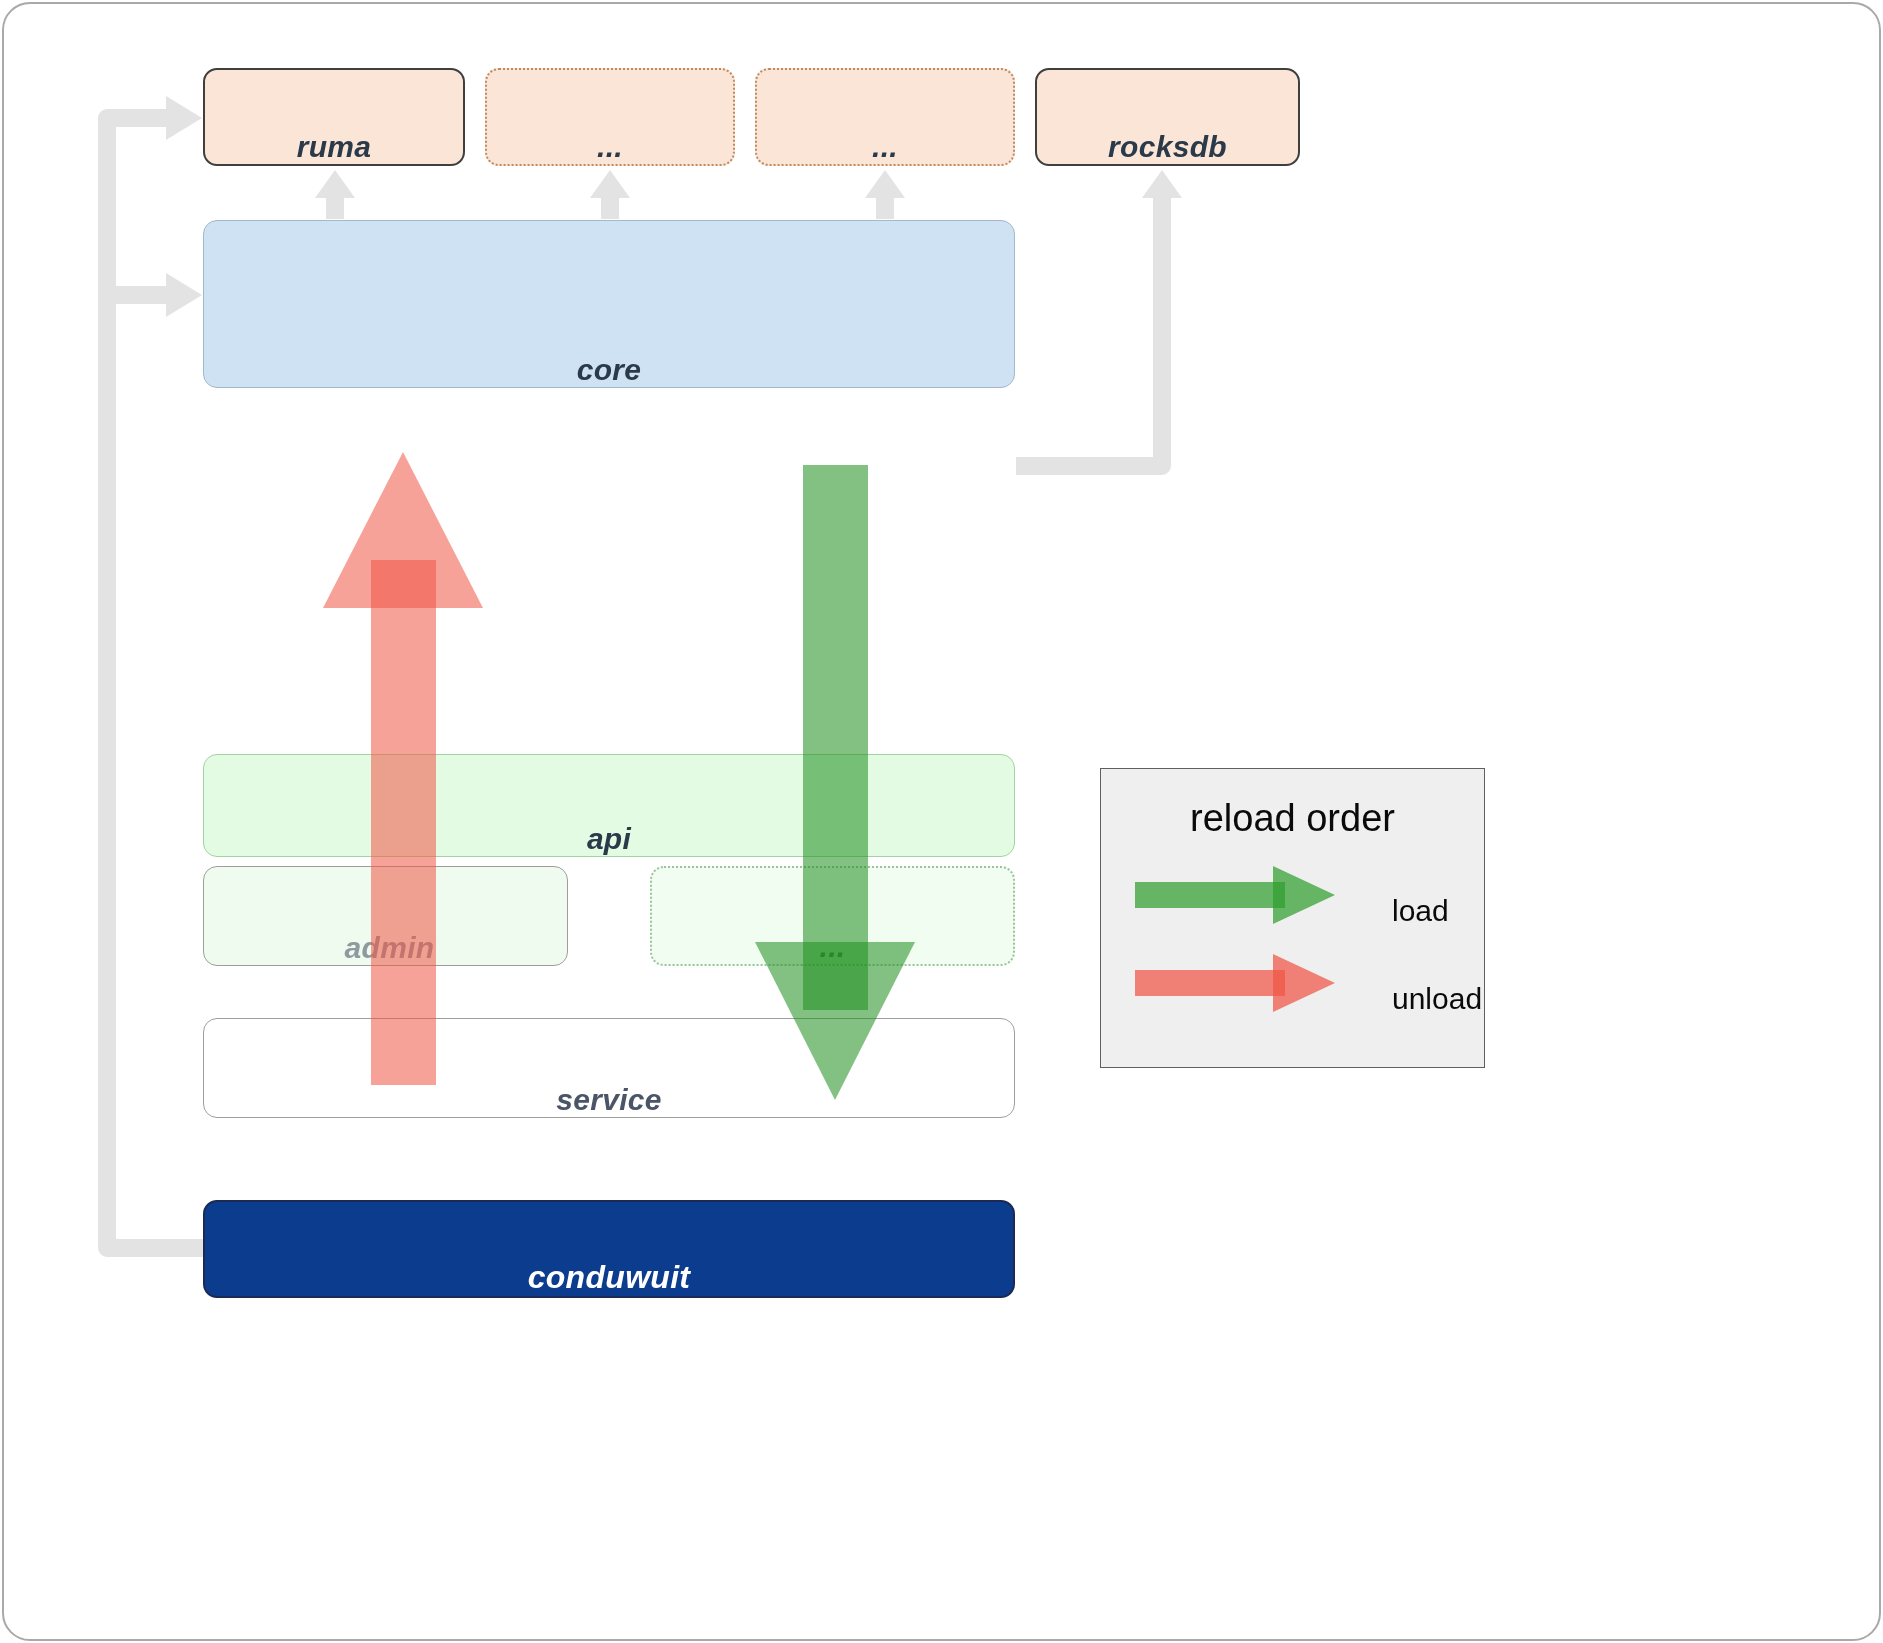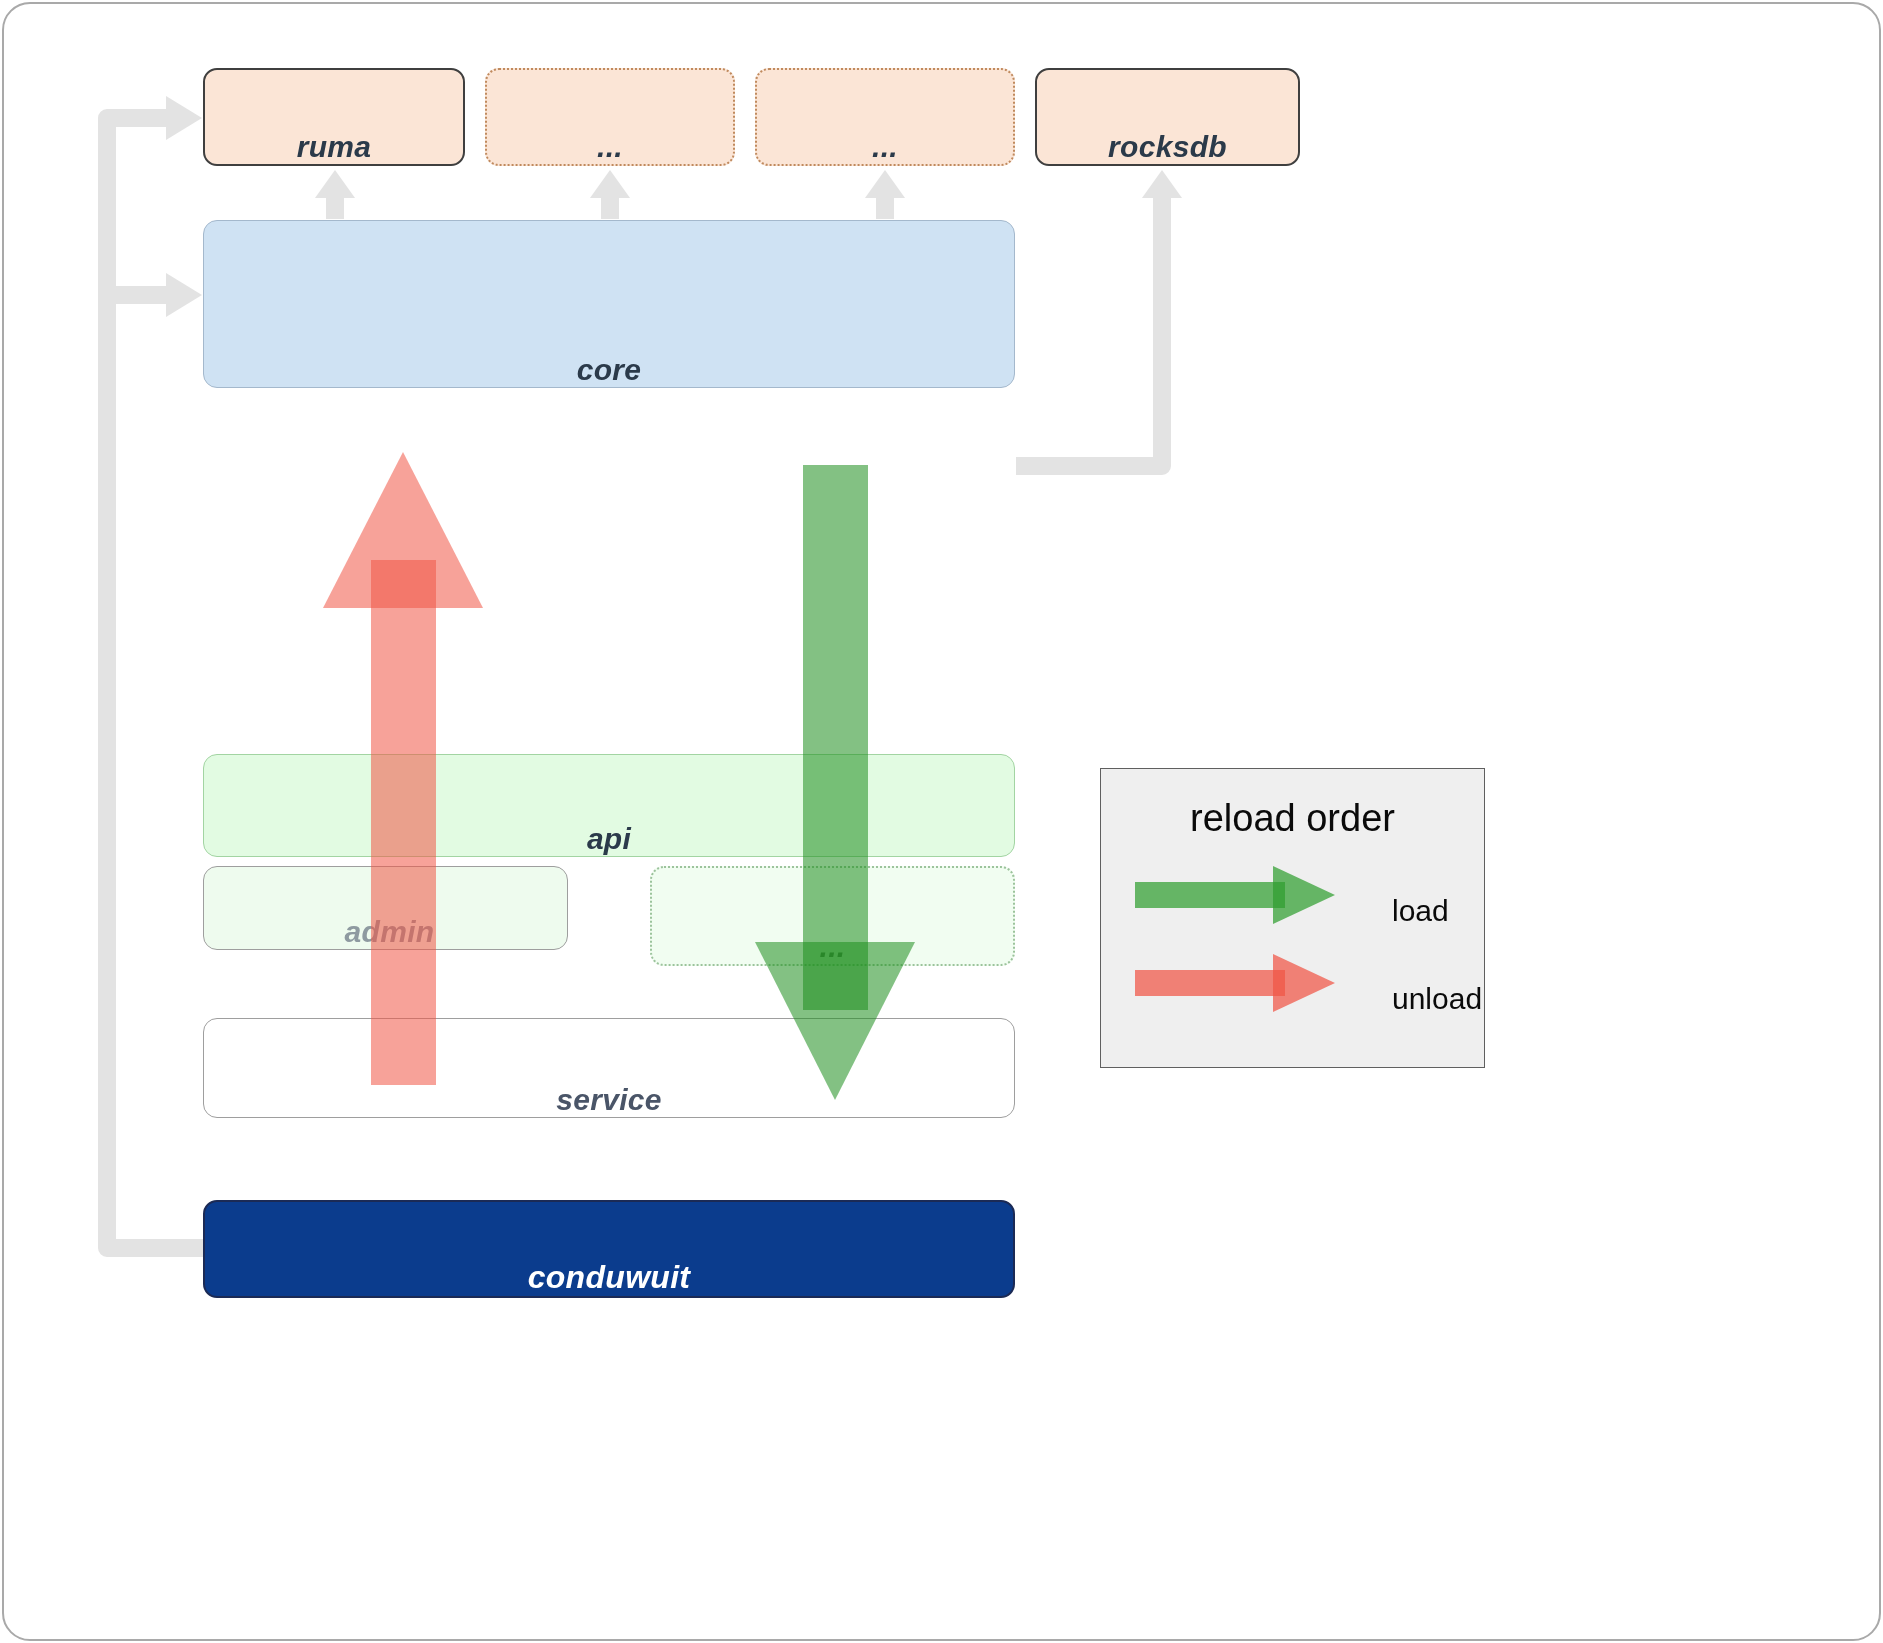--- a/index.html
+++ b/index.html
@@ -44,21 +44,21 @@
     box-sizing: border-box;
     letter-spacing: 0.3px;
     font-style: italic;
   }
   .peach       { background: #fbe5d6; border: 2px solid #3f3f3f; }
   .peach-dot   { background: #fbe5d6; border: 2px dotted #c08a5e; }
   .core        { background: #cfe2f3; border: 1px solid #a4b8cc; left: 203px; top: 220px; width: 812px; height: 168px; }
   .database    { background: #9cf09c; border: 1px solid #5cbf5c; left: 203px; top: 418px; width: 812px; height: 99px;  }
   .service     { background: #c9f7c9; border: 1px solid #84c884; left: 203px; top: 565px; width: 812px; height: 100px; }
   .api         { background: #e2fbe2; border: 1px solid #a2d4a2; left: 203px; top: 715px; width: 812px; height: 103px; margin-top: 39px; }
-  .admin       { background: #eefbee; border: 1px solid #9e9e9e; left: 203px; top: 866px; width: 365px; height: 84px; color: #8e9aa0; padding-left: 8px; }
+  .admin       { background: #eefbee; border: 1px solid #9e9e9e; left: 203px; top: 866px; width: 365px; height: 100px; color: #8e9aa0; padding-left: 8px; }
   .ext3        { background: #f1fdf1; border: 2px dotted #9cc39c; left: 650px; top: 866px; width: 365px; height: 100px; color: #5a6a5a; }
   .router      { background: #ffffff; border: 1px solid #9e9e9e; left: 203px; top: 1018px; width: 812px; height: 100px; color: #4a5568; }
   .conduwuit   { background: #0b3c8d; border: 2px solid #1b2a55; left: 203px; top: 1200px; width: 812px; height: 98px; color: #ffffff; font-size: 32px; }
 
   .ruma    { left: 203px;  top: 68px; width: 262px; height: 98px; }
   .ext1    { left: 485px;  top: 68px; width: 250px; height: 98px; }
   .ext2    { left: 755px;  top: 68px; width: 260px; height: 98px; }
   .rocksdb { left: 1035px; top: 68px; width: 265px; height: 98px; }
 
   .legend {

